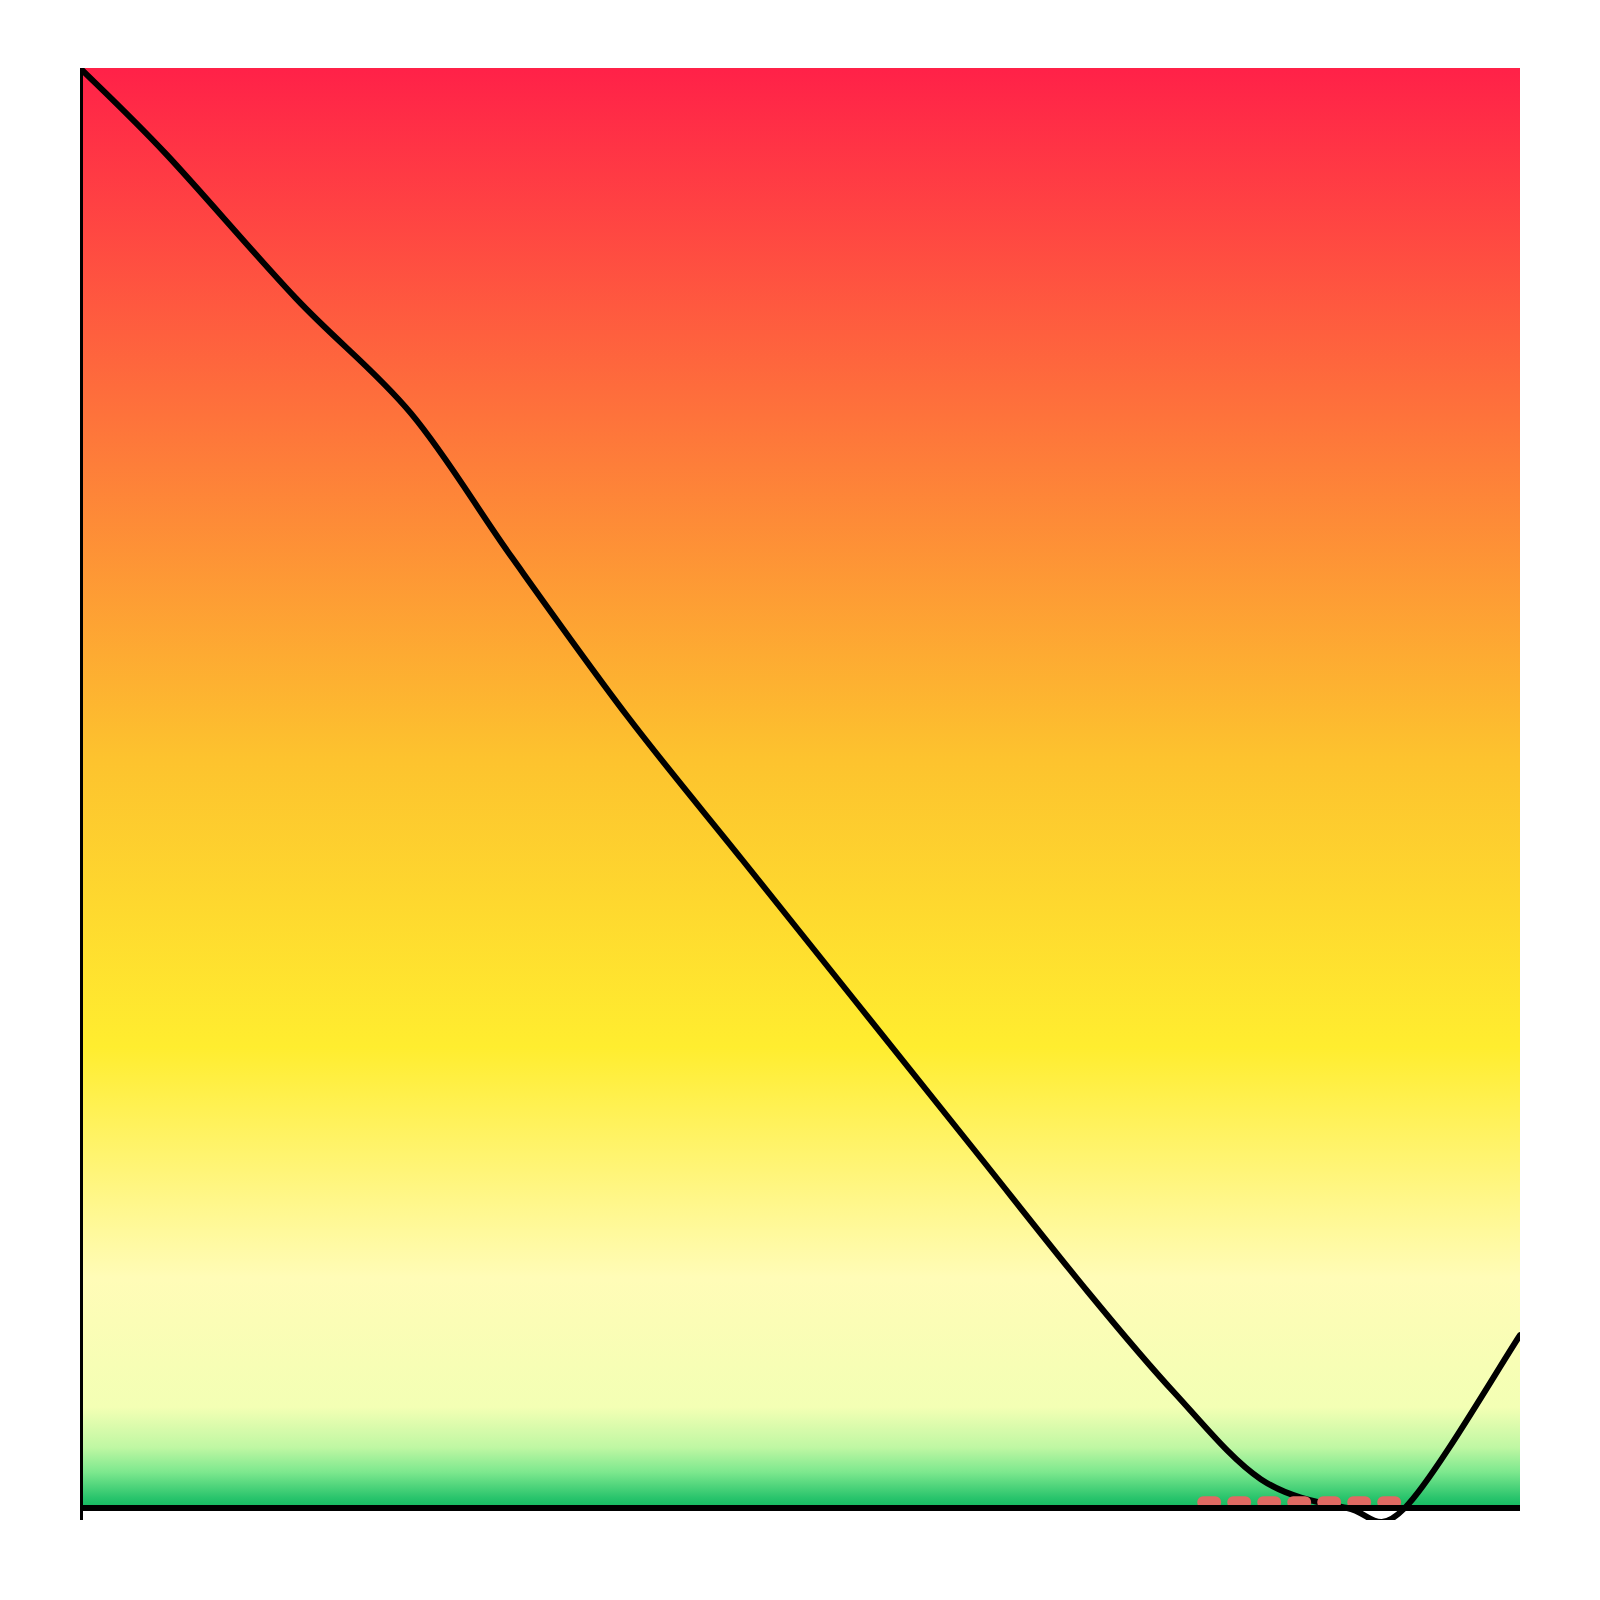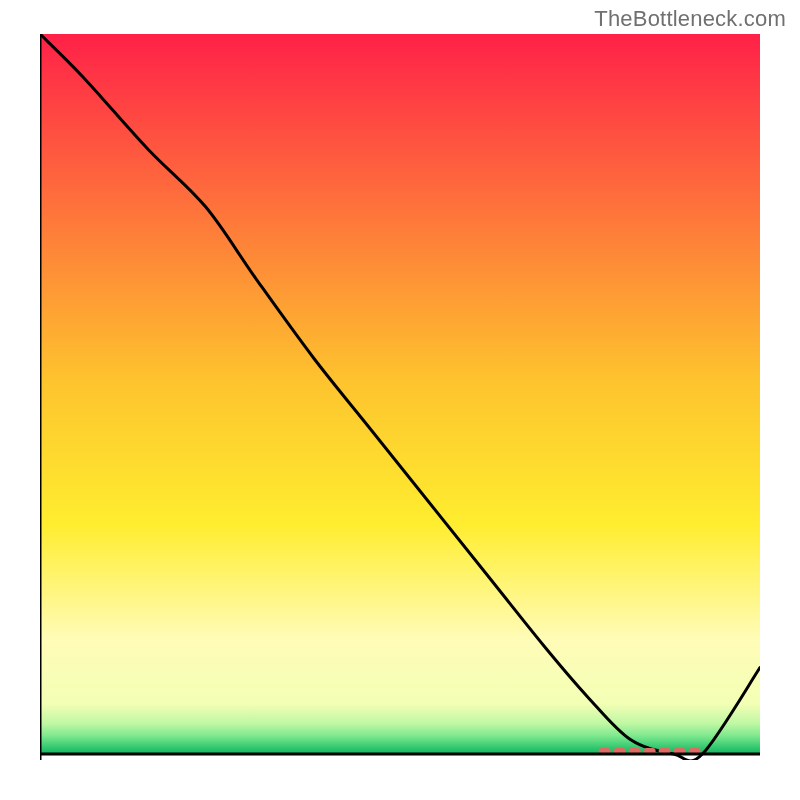--- a/index.html
+++ b/index.html
@@ -49,21 +49,20 @@
     stroke: #df6a63;
     stroke-width: 6;
     stroke-linecap: round;
     stroke-dasharray: 6 9;
   }
 </style>
 </head>
 <body>
 <div class="wrap">
 
-  <div class="attribution">TheBottleneck.com</div>
 
   <div class="plot">
     <svg id="chart-svg" width="720" height="726" viewBox="0 0 720 726">
       <defs>
         <linearGradient id="bg-grad" x1="0" y1="0" x2="0" y2="1">
             <stop offset="0%" stop-color="#ff2148"></stop>
             <stop offset="48%" stop-color="#fdc32e"></stop>
             <stop offset="68%" stop-color="#ffed2f"></stop>
             <stop offset="84%" stop-color="#fffcb7"></stop>
             <stop offset="93%" stop-color="#f3ffb4"></stop>

